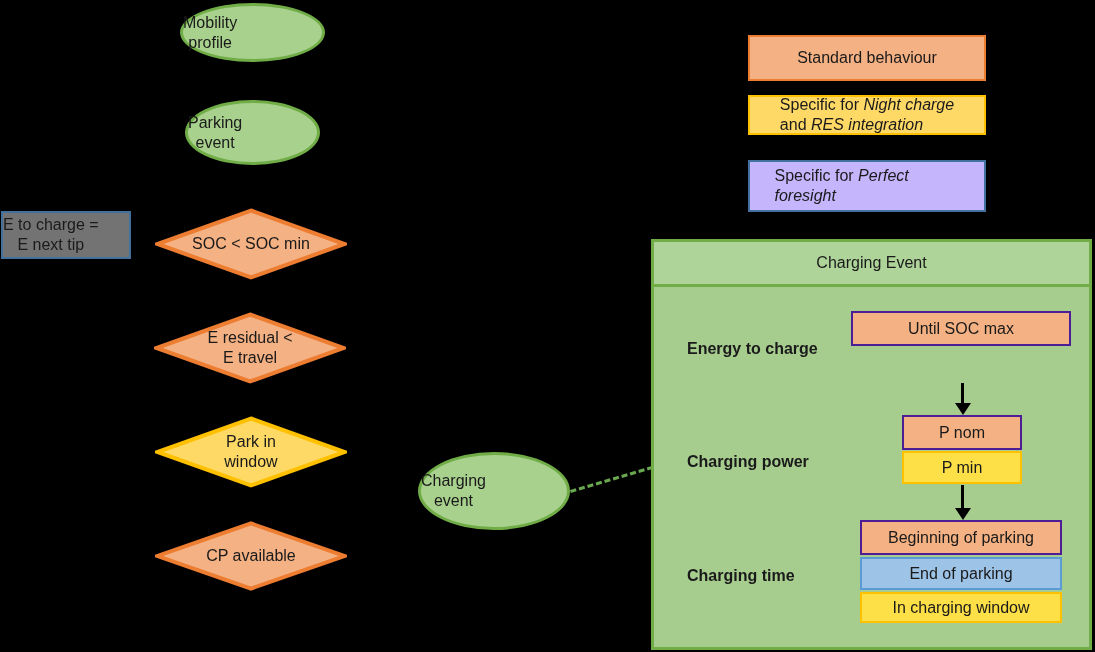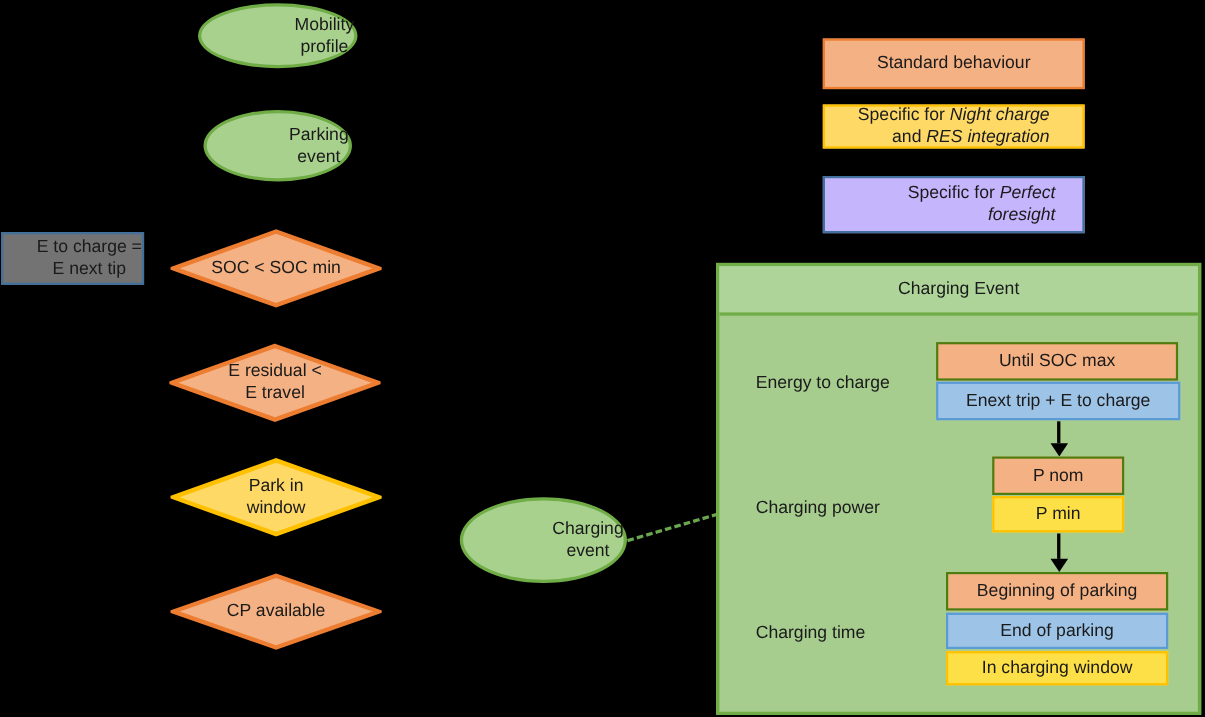--- a/index.html
+++ b/index.html
@@ -1,52 +1,52 @@
 <!DOCTYPE html>
 <html><head>
 <meta charset="utf-8">
 <style>
   html,body{margin:0;padding:0;background:#000;}
   .stage{
     position:relative;width:1095px;height:652px;background:#000;overflow:hidden;
     font-family:"Liberation Sans", sans-serif;color:#1a1a1a;font-size:16px;line-height:20px;
   }
-  .node{position:absolute;display:flex;align-items:center;justify-content:flex-end;
+  .node{position:absolute;display:flex;align-items:center;justify-content:flex-start;
         text-align:center;box-sizing:border-box;}
   .pre{white-space:pre-line;}
   
   .ellipse{background:#a9d18e;border:3px solid #70ad47;border-radius:50%;}
   
   .bluenote{background:#737373;border:2px solid #41719c;}
   
   .diamond{position:absolute;}
   .diamond svg{position:absolute;left:0;top:0;width:100%;height:100%;}
   .diamond .dtext{position:absolute;inset:0;display:flex;align-items:center;justify-content:center;
                   text-align:center;}
   .diamond.orange polygon{fill:#f4b183;stroke:#ed7d31;stroke-width:4;}
   .diamond.yellow polygon{fill:#ffd966;stroke:#ffc000;stroke-width:4;}
   
   .legendbox{position:absolute;left:748px;width:238px;display:flex;align-items:center;
-             justify-content:center;text-align:right;box-sizing:border-box;}
+             justify-content:center;text-align:left;box-sizing:border-box;}
   .legend-orange{background:#f4b183;border:2px solid #ed7d31;}
   .legend-yellow{background:#ffd966;border:2px solid #ffc000;}
   .legend-blue{background:#c4b5fd;border:2px solid #41719c;}
   
   .dashed-line{position:absolute;left:570px;top:490px;width:86px;height:0;
                border-top:3px dashed #6aa84f;transform:rotate(-16.3deg);transform-origin:left top;}
   
   .panel{position:absolute;left:651px;top:239px;width:441px;height:411px;
          background:#a6cc8e;border:3px solid #70ad47;box-sizing:border-box;}
   .panel-header{position:absolute;left:0;top:0;width:100%;height:45px;background:#aed49a;
                 border-bottom:3px solid #70ad47;display:flex;align-items:center;justify-content:center;
                 box-sizing:border-box;}
-  .rowlabel{position:absolute;font-weight:normal;}
+  .rowlabel{position:absolute;font-weight:bold;}
   .opt{position:absolute;display:flex;align-items:center;justify-content:center;text-align:center;
        box-sizing:border-box;}
-  .opt-orange{background:#f4b183;border:2px solid #4d7c0f;}
+  .opt-orange{background:#f4b183;border:2px solid #4c1d95;}
   .opt-yellow{background:#fde047;border:2px solid #ffc000;}
   .opt-blue{background:#9dc3e6;border:2px solid #5b9bd5;}
   
   .varrow{position:absolute;width:3px;background:#000;}
   .ahead{position:absolute;width:0;height:0;border-left:8px solid transparent;
          border-right:8px solid transparent;border-top:12px solid #000;}
   .italic{font-style:italic;}
 </style>
 </head>
 <body>
@@ -126,23 +126,20 @@
   <div class="panel">
 
     <div class="panel-header">
       <span>Charging Event</span>
     </div>
 
     <div class="rowlabel" style="left:33px;top:97px">Energy to charge</div>
     <div class="opt opt-orange" style="left:197px;top:69px;width:220px;height:35px">
       <span>Until SOC max</span>
     </div>
-    <div class="opt opt-blue" style="left:197px;top:105px;width:222px;height:35px">
-      <span>Enext trip + E to charge</span>
-    </div>
 
     <div class="varrow" style="left:307px;top:141px;height:20px"></div>
     <div class="ahead" style="left:301px;top:161px"></div>
 
     <div class="rowlabel" style="left:33px;top:210px">Charging power</div>
     <div class="opt opt-orange" style="left:248px;top:173px;width:120px;height:35px">
       <span>P nom</span>
     </div>
     <div class="opt opt-yellow" style="left:248px;top:209px;width:120px;height:33px">
       <span>P min</span>

